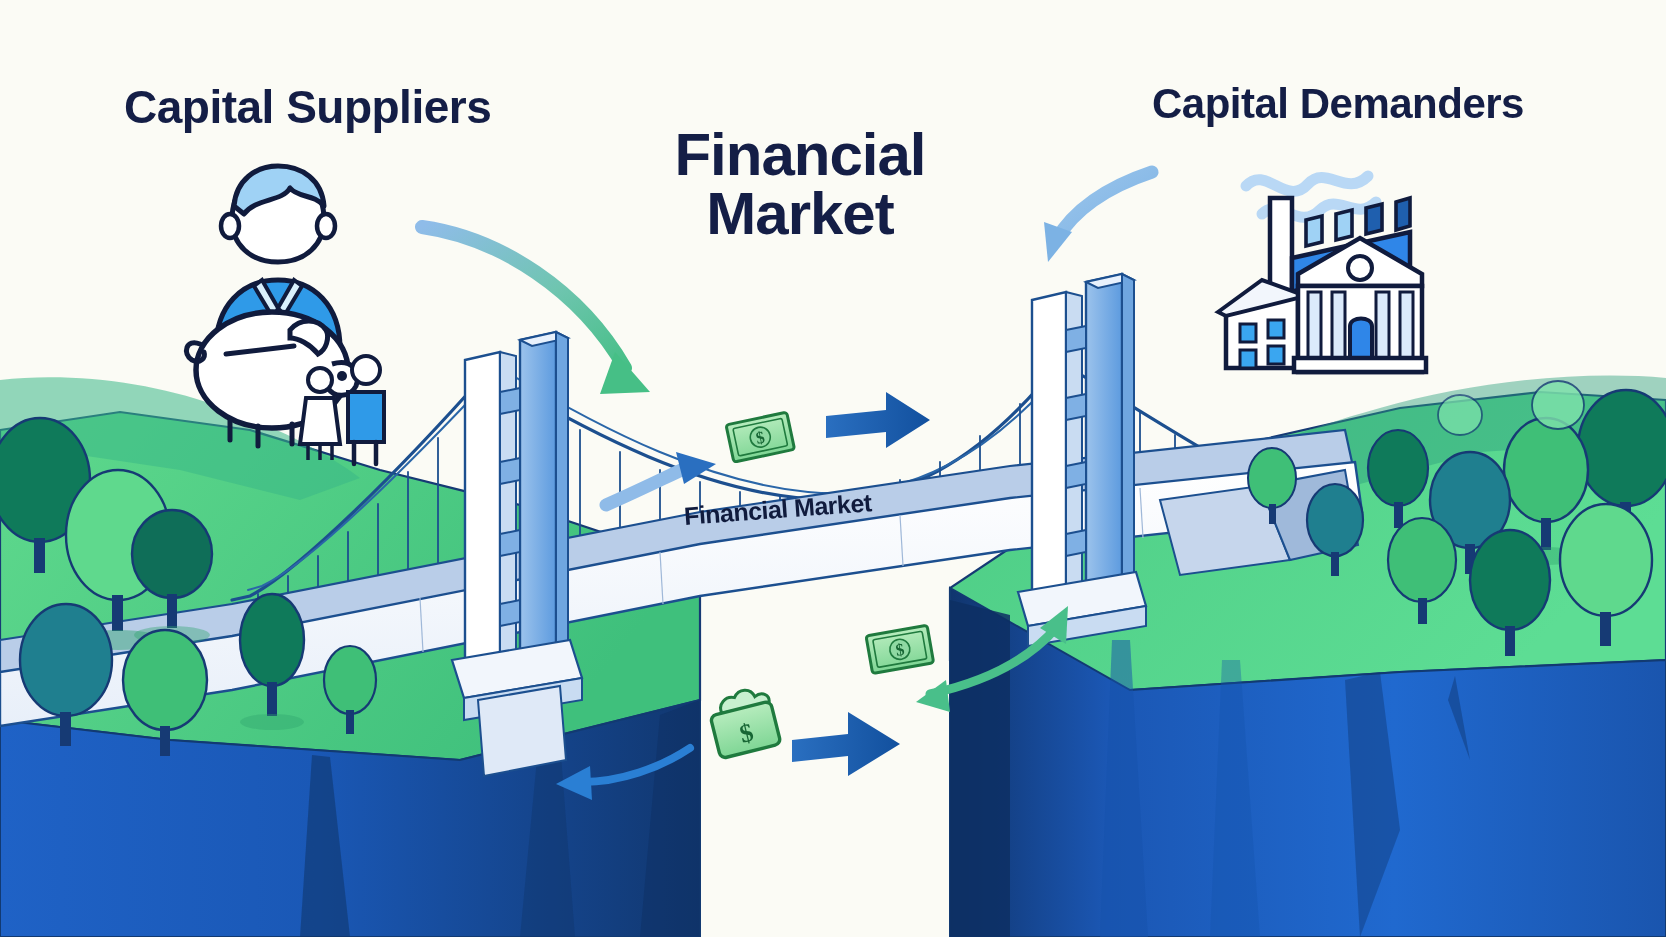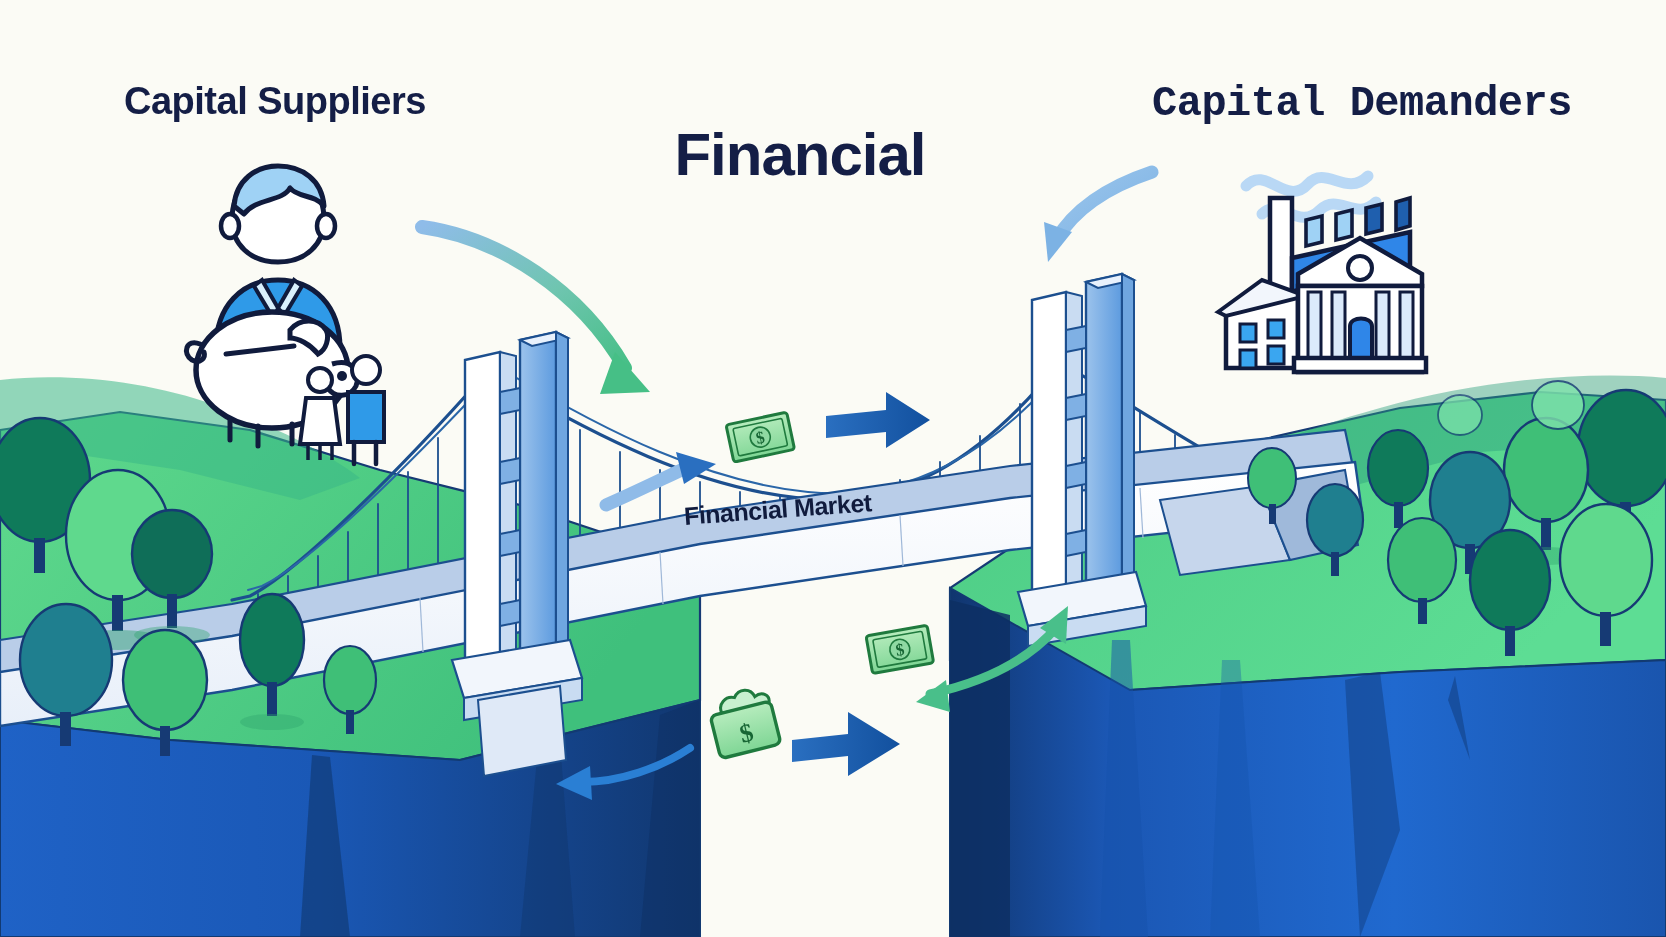--- a/index.html
+++ b/index.html
@@ -10,22 +10,22 @@
   }
   #stage svg{position:absolute;top:0;left:0;width:1666px;height:937px;}
   .lbl{
     position:absolute;
     font-family:"Liberation Sans", sans-serif;
     font-weight:bold;
     color:#141e46;
     white-space:pre;
     letter-spacing:-0.5px;
   }
-  #label-suppliers{left:124px;top:80px;font-size:38px;}
-  #label-demanders{left:1152px;top:80px;font-size:42px;font-family:Liberation Mono, monospace;}
+  #label-suppliers{left:124px;top:80px;font-size:46px;}
+  #label-demanders{left:1152px;top:80px;font-size:42px;}
   #title-block{
     position:absolute;left:640px;top:126px;width:320px;
     text-align:center;line-height:0.98;
   }
   #title-line-1,#title-line-2{
     display:block;font-size:60px;font-weight:bold;color:#141e46;
     font-family:"Liberation Sans", sans-serif;letter-spacing:-1px;
   }
   #deck-label{
     position:absolute;left:683px;top:502px;font-size:25px;
@@ -415,17 +415,18 @@
       </g>
     </g>
   </svg>
 
   <div class="lbl" id="label-suppliers">Capital Suppliers</div>
 
   <div class="lbl" id="label-demanders">Capital Demanders</div>
 
   <div id="title-block">
     <span id="title-line-1">Financial</span>
+    <span id="title-line-2">Market</span>
   </div>
 
   <div class="lbl" id="deck-label">Financial Market</div>
 
 </div>
 
 </body></html>

